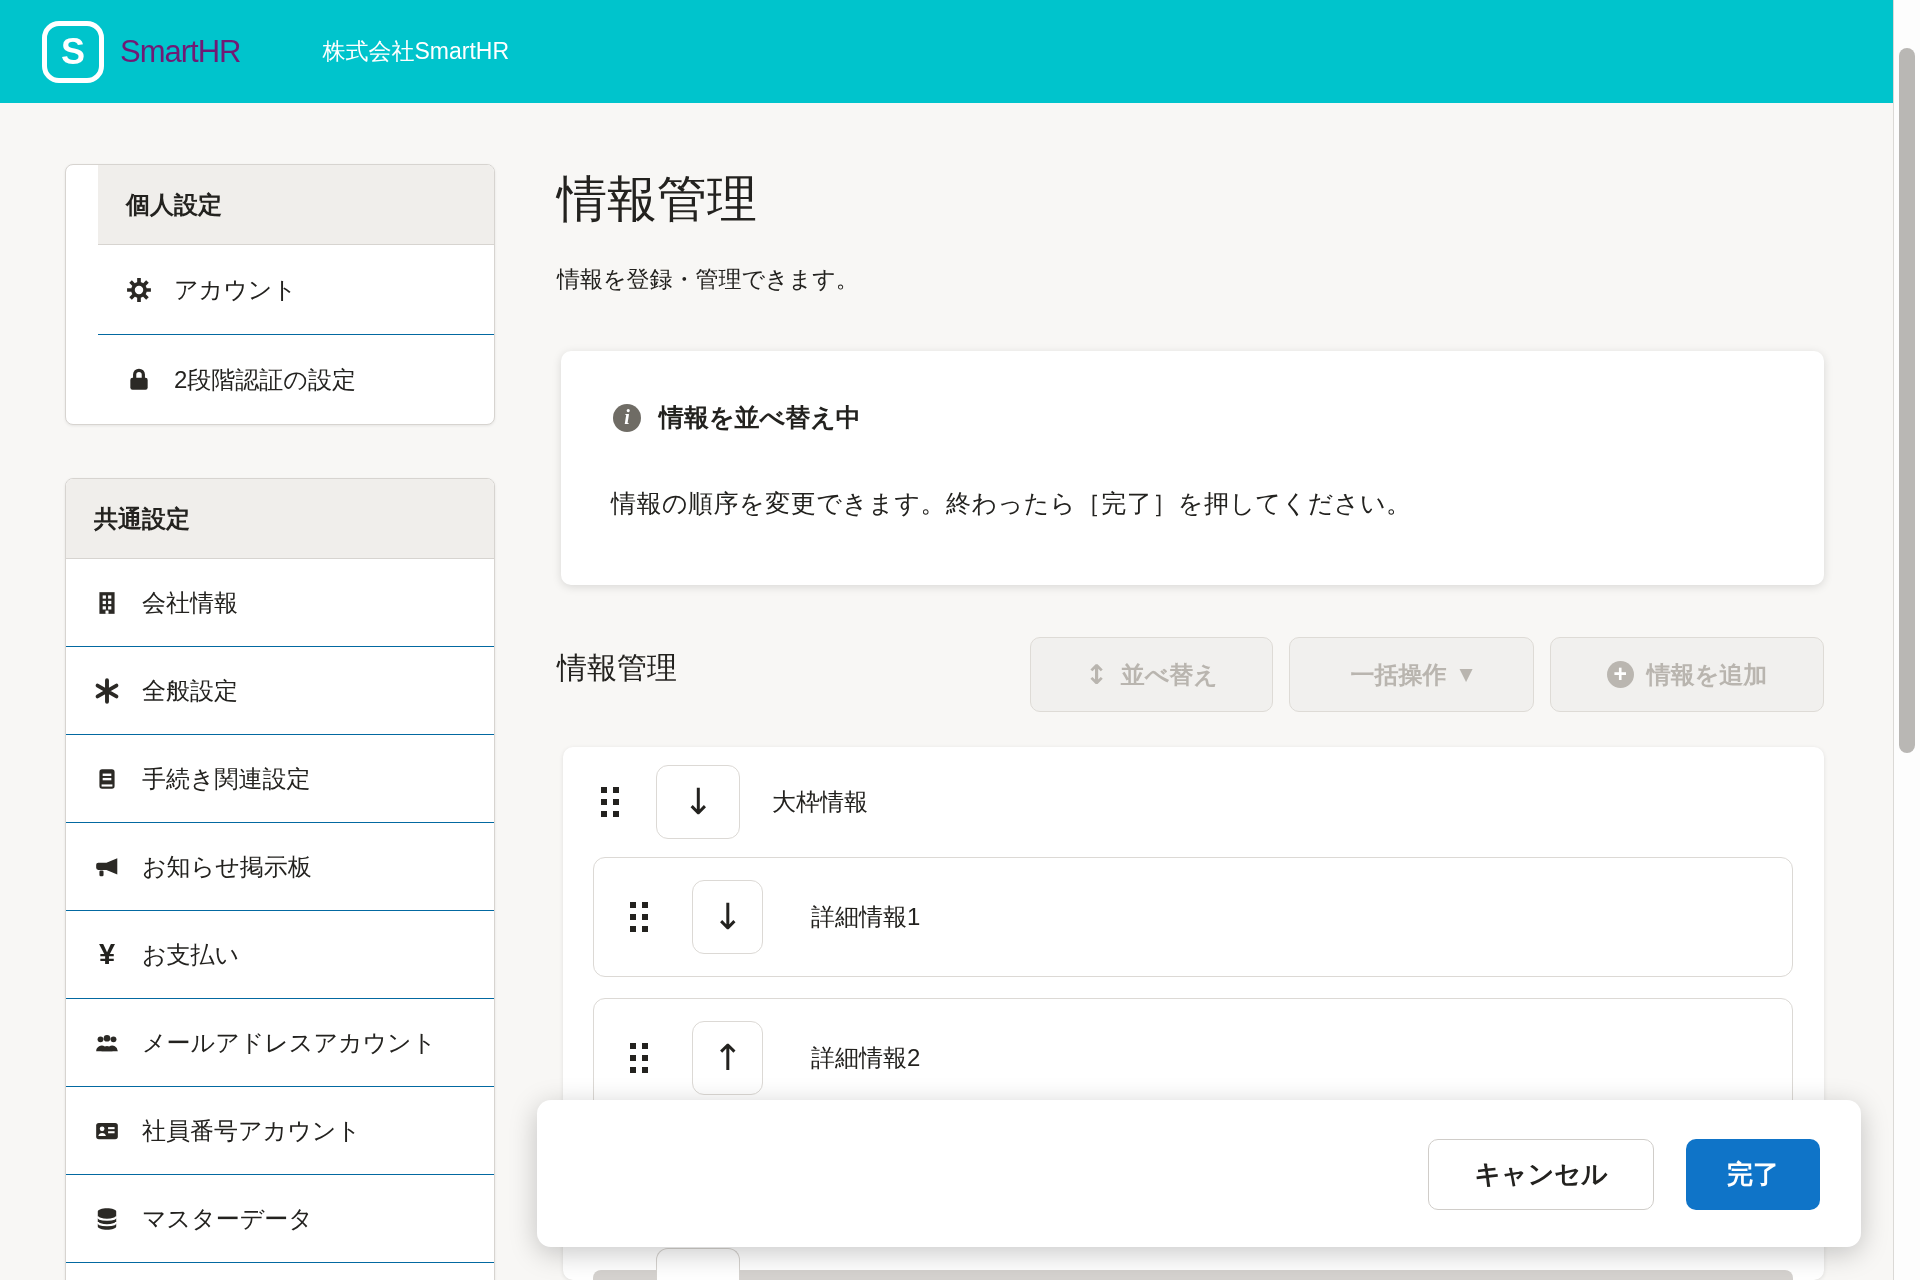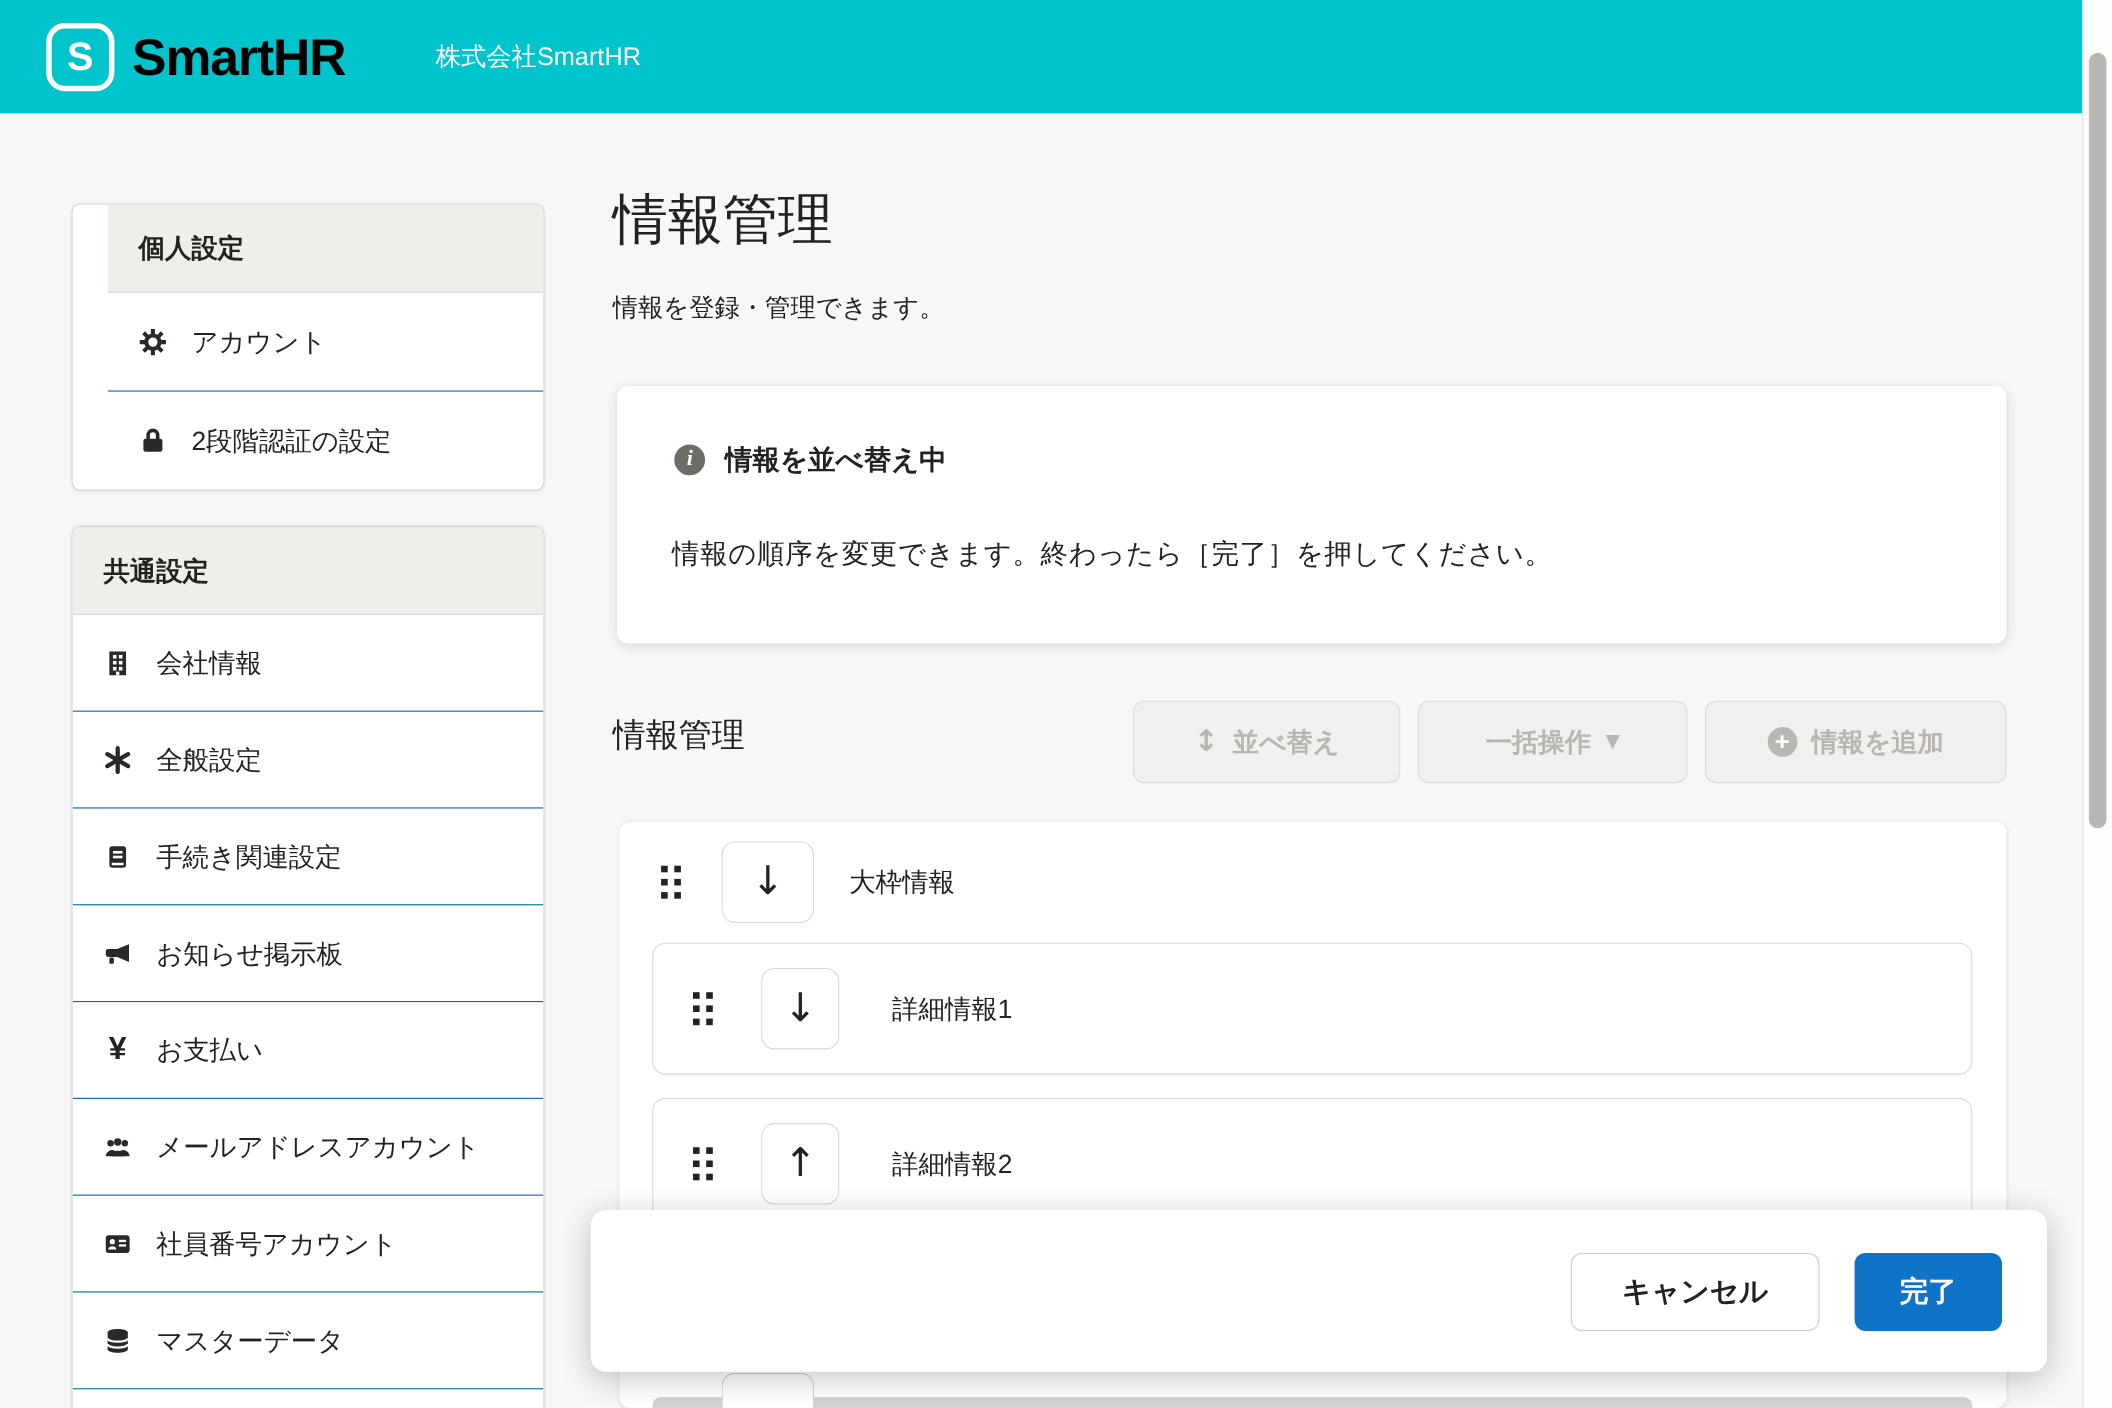--- a/index.html
+++ b/index.html
@@ -6,26 +6,26 @@
   .screen{
     position:relative;width:1920px;height:1280px;overflow:hidden;
     background:#f8f7f5;color:#23221f;
     font-family:"Liberation Sans","DejaVu Sans",sans-serif;
   }
   
   .app-header{position:absolute;left:0;top:0;width:1893px;height:103px;background:#00c4cc;display:flex;align-items:center;}
   .logo{display:flex;align-items:center;gap:16px;margin-left:42px;}
   .logo-mark{width:52px;height:52px;border:5px solid #fff;border-radius:17px;display:flex;align-items:center;justify-content:center;
     color:#fff;font-weight:bold;font-size:36px;line-height:1;}
-  .logo-word{color:#000000;font-weight:bold;font-size:47px;letter-spacing:-1px;}
+  .logo-word{color:#701a75;font-weight:normal;font-size:31px;letter-spacing:-1px;}
   .company-name{color:#fff;font-size:23px;margin-left:82px;}
   
   .side-card{position:absolute;left:65px;width:430px;background:#fff;border:1px solid #d7d4d0;border-radius:8px;
     box-shadow:0 1px 3px rgba(0,0,0,.08);overflow:hidden;box-sizing:border-box;}
-  .side-card.card-1{top:185px;height:261px;padding-left:32px;}
+  .side-card.card-1{top:164px;height:261px;padding-left:32px;}
   .side-card.card-2{top:478px;height:920px;}
   .card-header{height:80px;background:#f0eeeb;border-bottom:1px solid #d7d4d0;display:flex;align-items:center;
     padding:0 28px;font-size:24px;font-weight:bold;box-sizing:border-box;}
   .side-item{height:88px;display:flex;align-items:center;gap:22px;padding:0 28px;border-bottom:1px solid #0369a1;
     font-size:24px;box-sizing:border-box;cursor:pointer;}
   .card-1 .side-item{height:90px;}
   .side-item:last-child{border-bottom:none;}
   .s-icon{width:26px;height:26px;flex:none;display:flex;align-items:center;justify-content:center;}
   .s-icon svg{width:26px;height:26px;}
   .yen-glyph{font-size:29px;font-weight:bold;line-height:1;}

